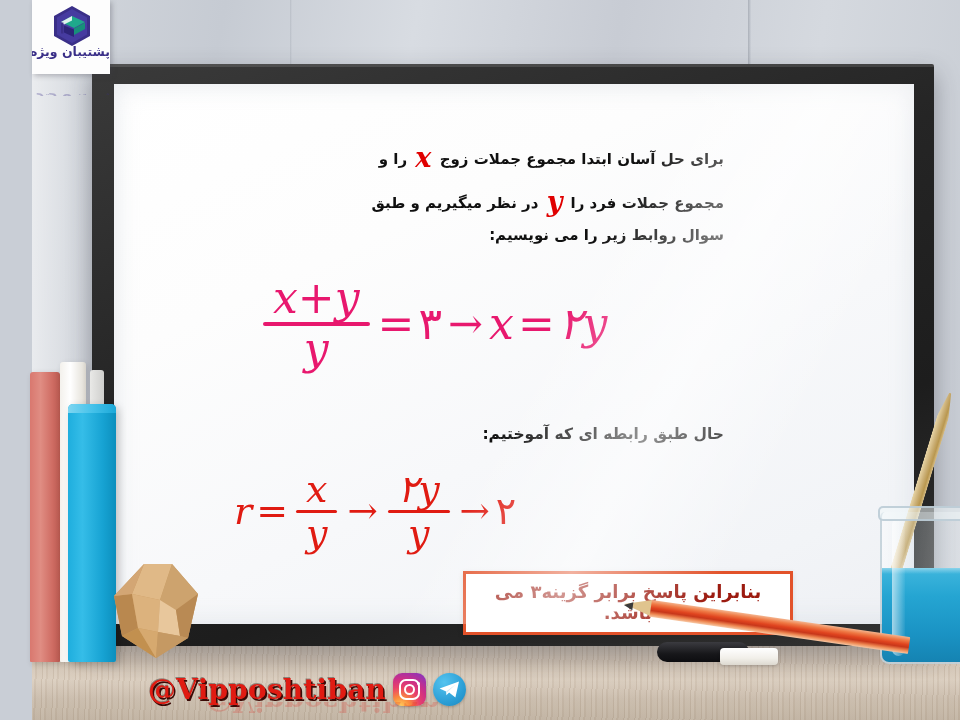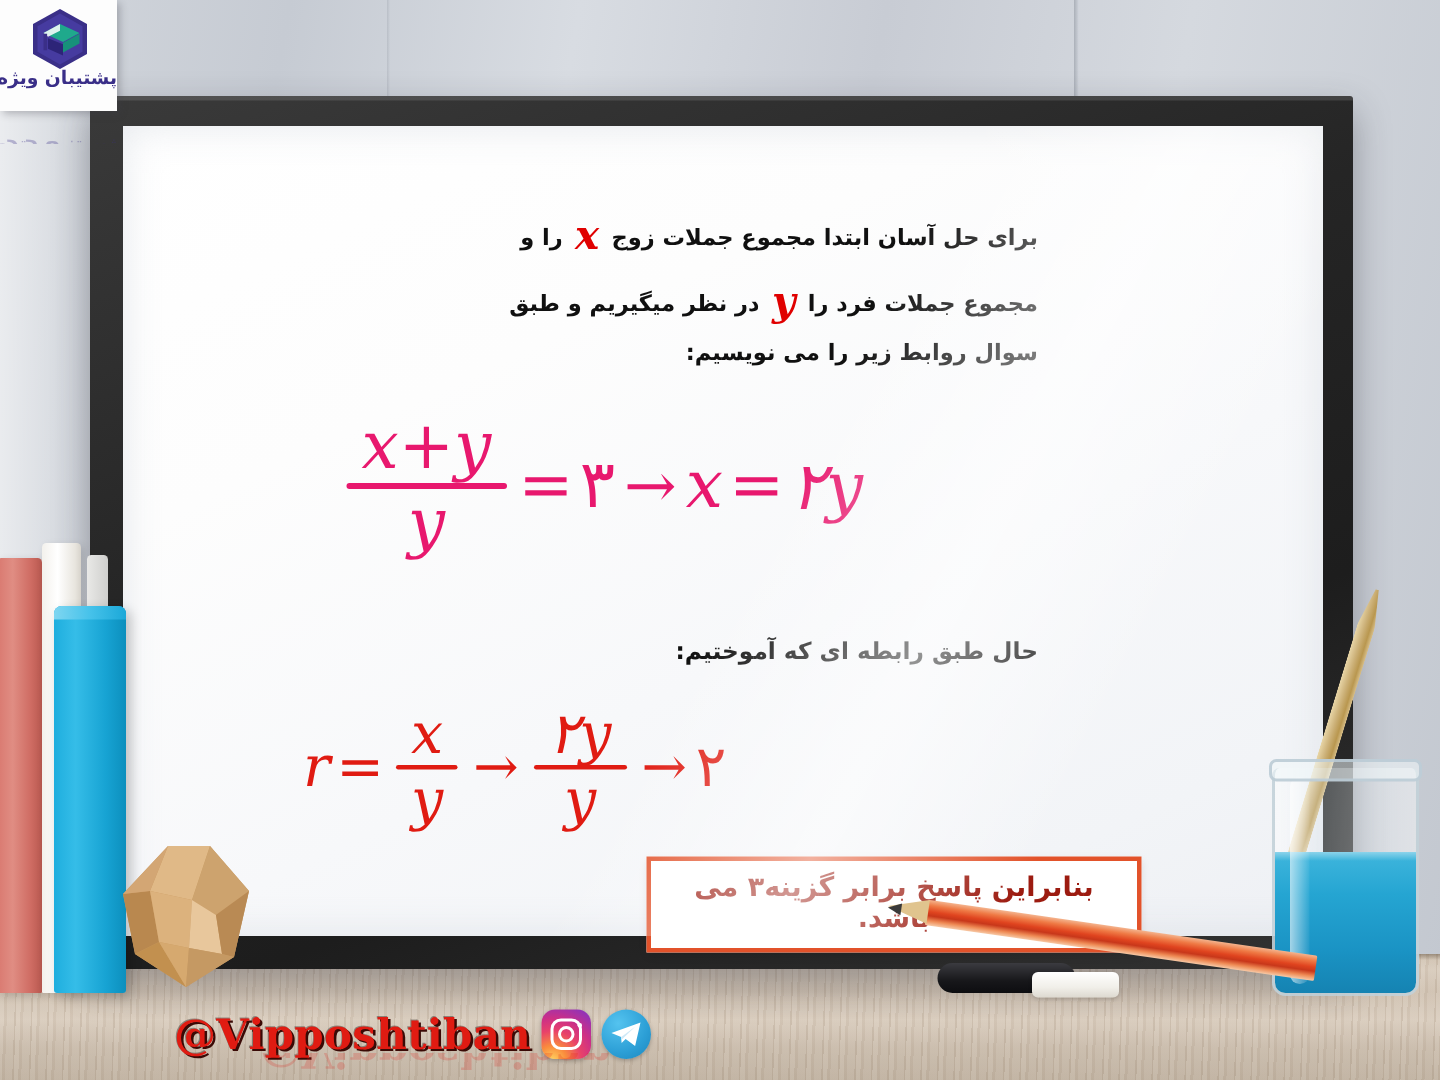--- a/index.html
+++ b/index.html
@@ -2,21 +2,21 @@
 <html lang="fa" dir="rtl"><head>
 <meta charset="utf-8">
 <title>Whiteboard Math Solution</title>
 <style>
   html,body{margin:0;padding:0;}
   body{
     width:960px;height:720px;overflow:hidden;position:relative;
     font-family:"DejaVu Sans","Liberation Sans",sans-serif;
     background:#c9ced6;
   }
-  .stage{position:absolute;inset:0;}
+  .stage{position:absolute;inset:0;margin-left:32px;}
 
   
   .wall{
     position:absolute;left:0;top:0;width:960px;height:660px;
     background:
       linear-gradient(100deg,#d3d7dd 0%,#c6cbd3 18%,#d8dce2 36%,#c8ccd4 55%,#d5d9df 74%,#c3c8d0 100%);
   }
   .wall-seam{
     position:absolute;top:0;left:716px;width:3px;height:660px;
     background:linear-gradient(to right,rgba(140,146,156,.55),rgba(190,196,206,.2));

